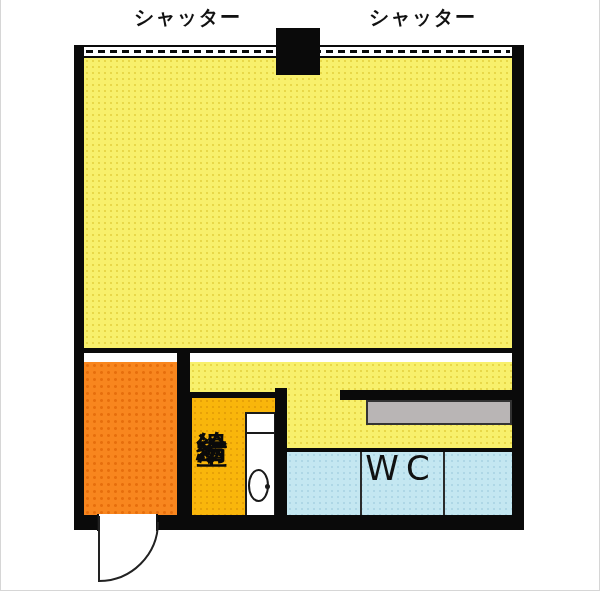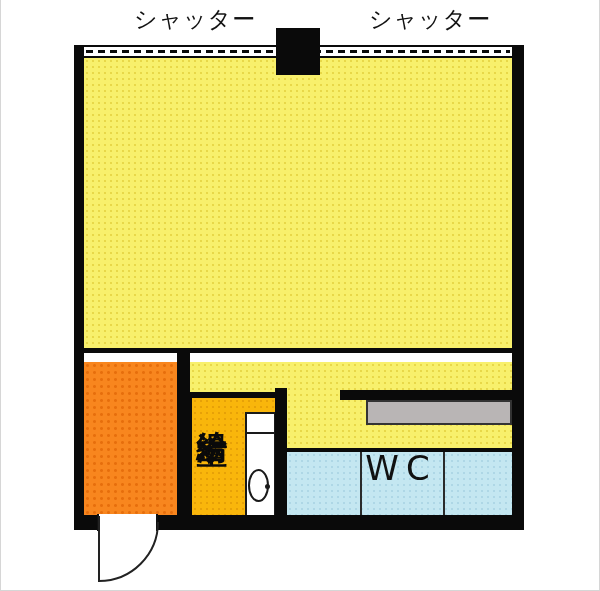--- a/index.html
+++ b/index.html
@@ -38,21 +38,21 @@
   
   .shutter-band{
     background:#ffffff;border-top:2px solid #0a0a0a;border-bottom:2px solid #0a0a0a;
     box-sizing:border-box;
   }
   .shutter-dash{
     position:absolute;left:2px;right:2px;top:3px;height:3px;
     background:repeating-linear-gradient(90deg,#0a0a0a 0 7px,transparent 7px 12px);
   }
   .jp-label{
-    font-size:23px;font-weight:normal;color:#111;white-space:nowrap;letter-spacing:1px;
+    font-size:20px;font-weight:bold;color:#111;white-space:nowrap;letter-spacing:1px;
   }
   .kitchenette-box{
     border-top:6px solid #0a0a0a;border-left:3px solid #0a0a0a;box-sizing:border-box;
   }
   .kitchenette-label{
     writing-mode:vertical-rl;text-orientation:upright;
     font-size:31px;font-weight:bold;color:#0a0a0a;line-height:1.05;letter-spacing:2px;
   }
   .sink{
     background:#ffffff;border:2px solid #1a1a1a;border-bottom:none;box-sizing:border-box;

